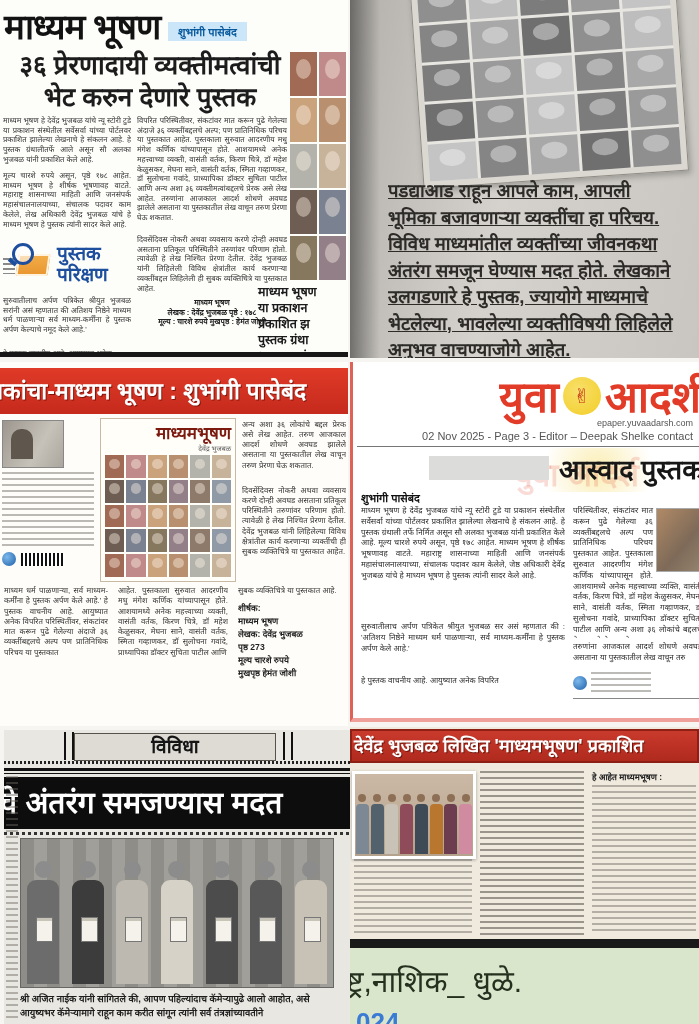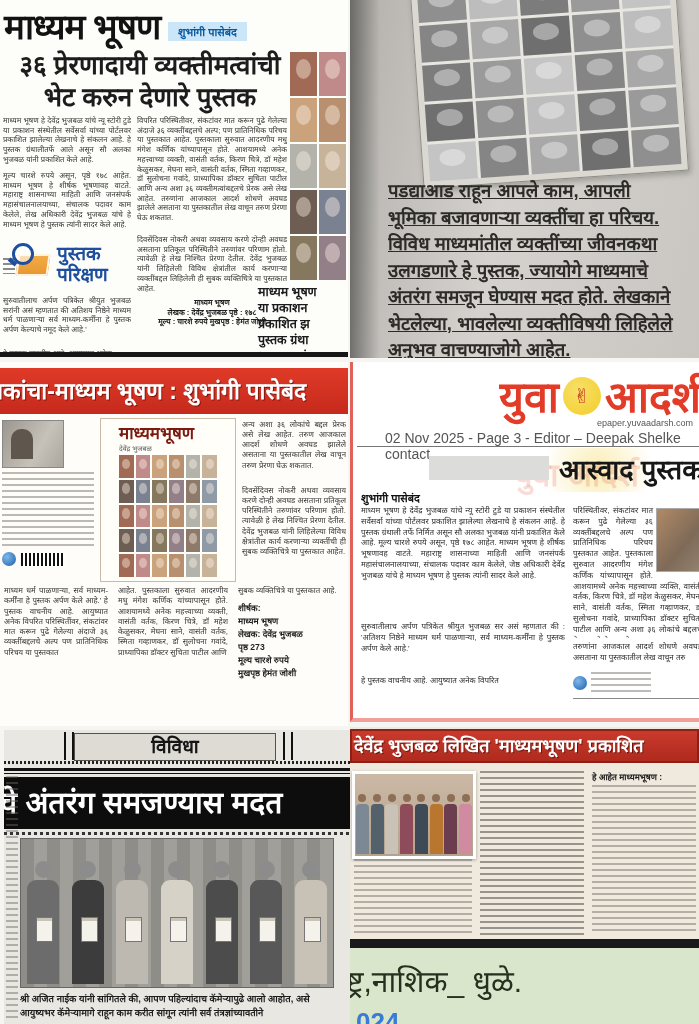--- a/index.html
+++ b/index.html
@@ -42,39 +42,39 @@
   
   .pC{left:0;top:362px;width:348px;height:364px;background:#fffdf9;}
   .pC .banner{position:absolute;left:0;top:6px;width:100%;height:46px;background:linear-gradient(#e03a28,#c52a1c);color:#fff;font-size:23px;font-weight:800;line-height:46px;white-space:nowrap;text-indent:-10px;text-shadow:1px 1px 0 #7e150c;}
   .pC .lcol{position:absolute;left:2px;top:58px;width:94px;height:162px;}
   .pC .lphoto{width:60px;height:46px;background:linear-gradient(120deg,#9c968e,#c6c1b9 60%,#aba69e);border:1px solid #888;position:relative;}
   .pC .lphoto::after{content:"";position:absolute;left:8px;top:8px;width:22px;height:30px;border-radius:10px 10px 0 0;background:#5f574e;}
   .pC .lcol .illegible{width:92px;height:74px;margin-top:4px;}
   .pC .lrow{display:flex;align-items:center;gap:5px;margin-top:6px;}
   .blue-dot{width:14px;height:14px;border-radius:50%;background:radial-gradient(circle at 35% 35%,#7db9ec,#1d5fa8);}
   .barcode{width:44px;height:13px;background:repeating-linear-gradient(90deg,#111 0 2px,#fff 2px 4px);}
-  .pC .cover{position:absolute;left:100px;top:56px;width:136px;height:164px;border:1px solid #c7b9a4;background:#fffef9;padding:2px 18px;box-sizing:border-box;text-align:left;}
+  .pC .cover{position:absolute;left:100px;top:56px;width:136px;height:164px;border:1px solid #c7b9a4;background:#fffef9;padding:2px 4px;box-sizing:border-box;text-align:right;}
   .pC .cover .t{font-size:17px;font-weight:800;color:#7c1a10;}
   .pC .cover .b{font-size:7px;color:#555;margin-bottom:2px;}
   .pC .cover .mosaic{grid-template-columns:repeat(6,1fr);height:122px;}
   .pC .rcol{position:absolute;left:242px;top:58px;width:104px;height:162px;font-size:7.8px;line-height:1.3;color:#333;}
   .pC .rcol p{margin:0 0 4px 0;overflow:hidden;}
   .pC .r1{height:62px;} .pC .r2{height:92px;}
   .pC .bcol{position:absolute;top:224px;height:134px;font-size:7.8px;line-height:1.32;color:#333;overflow:hidden;}
   .pC .b1{left:4px;width:104px;}
   .pC .b2{left:118px;width:110px;}
   .pC .b3{left:238px;width:106px;}
   .pC .b3 .meta{margin-top:6px;text-align:left;font-weight:800;color:#1f1f1f;font-size:8.6px;line-height:13px;}
   
   .pD{left:350px;top:362px;width:349px;height:360px;background:#fff;border-left:3px solid #e06158;border-bottom:4px solid #f0a09a;box-sizing:border-box;}
   .pD .mast{position:absolute;left:146px;top:4px;width:210px;overflow:hidden;white-space:nowrap;display:flex;align-items:center;gap:4px;}
   .pD .mast .w{font-size:43px;font-weight:800;color:#e23b27;font-family:"Liberation Serif","DejaVu Serif",serif;}
   .pD .mast .disc{width:38px;height:38px;border-radius:50%;background:radial-gradient(circle at 40% 35%,#f8e06a,#f2cd27);display:flex;align-items:center;justify-content:center;font-size:20px;color:#c22812;flex:0 0 auto;}
   .pD .sub1{position:absolute;right:6px;top:56px;font-size:9px;color:#555;}
-  .pD .sub2{position:absolute;right:6px;top:68px;font-size:14px;color:#555;margin-left:32px;}
+  .pD .sub2{position:absolute;right:6px;top:68px;font-size:11px;color:#555;}
   .pD .rule{position:absolute;left:4px;right:0;top:84px;border-top:1px solid #777;}
   .pD .wmc{position:absolute;right:26px;top:86px;width:150px;height:44px;background:radial-gradient(circle,rgba(242,205,39,.35),transparent 70%);}
   .pD .wm{position:absolute;right:60px;top:90px;font-size:32px;font-weight:800;color:rgba(224,60,40,.18);white-space:nowrap;}
   .pD .bandbg{position:absolute;right:150px;top:94px;width:120px;height:24px;background:#dcdcda;}
   .pD .head2{position:absolute;right:-4px;top:88px;font-size:27px;font-weight:800;color:#171717;white-space:nowrap;}
   .pD .byline{position:absolute;left:8px;top:128px;font-size:11px;font-weight:800;color:#111;}
   .pD .c1{position:absolute;left:8px;top:144px;width:204px;height:210px;font-size:8px;line-height:1.35;color:#2e2e2e;}
   .pD .c1 p{margin:0 0 4px 0;overflow:hidden;}
   .pD .d11{height:112px;} .pD .d12{height:50px;} .pD .d13{height:14px;}
   .pD .c2{position:absolute;left:220px;top:144px;width:129px;height:210px;font-size:8px;line-height:1.35;color:#2e2e2e;}
@@ -213,22 +213,22 @@
           <i style="background: rgb(133, 133, 133);"></i>
           <i style="background: rgb(168, 168, 168);"></i>
           <i style="background: rgb(111, 111, 111);"></i>
           <i style="background: rgb(143, 143, 143);"></i>
         </div>
     </div>
     <div class="txt">
         <div class="qline">पडद्याआड राहून आपले काम, आपली</div>
         <div class="qline">भूमिका बजावणाऱ्या व्यक्तींचा हा परिचय.</div>
         <div class="qline">विविध माध्यमांतील व्यक्तींच्या जीवनकथा</div>
+        <div class="qline">अंतरंग समजून घेण्यास मदत होते. लेखकाने</div>
         <div class="qline">उलगडणारे हे पुस्तक, ज्यायोगे माध्यमाचे</div>
-        <div class="qline">अंतरंग समजून घेण्यास मदत होते. लेखकाने</div>
         <div class="qline">भेटलेल्या, भावलेल्या व्यक्तीविषयी लिहिलेले</div>
         <div class="qline">अनुभव वाचण्याजोगे आहेत.</div>
       </div>
   </section>
 
   <section class="panel pC">
     <div class="banner">तकांचा-माध्यम भूषण : शुभांगी पासेबंद</div>
     <div class="lcol">
       <div class="lphoto"></div>
       <div class="illegible"></div>

